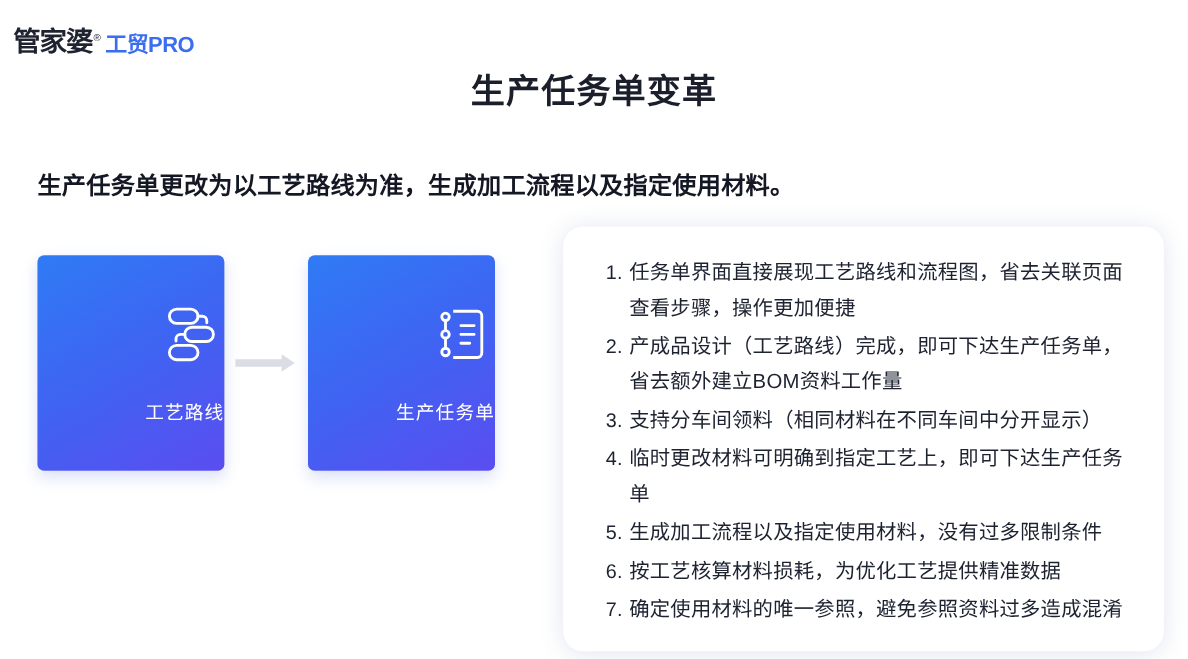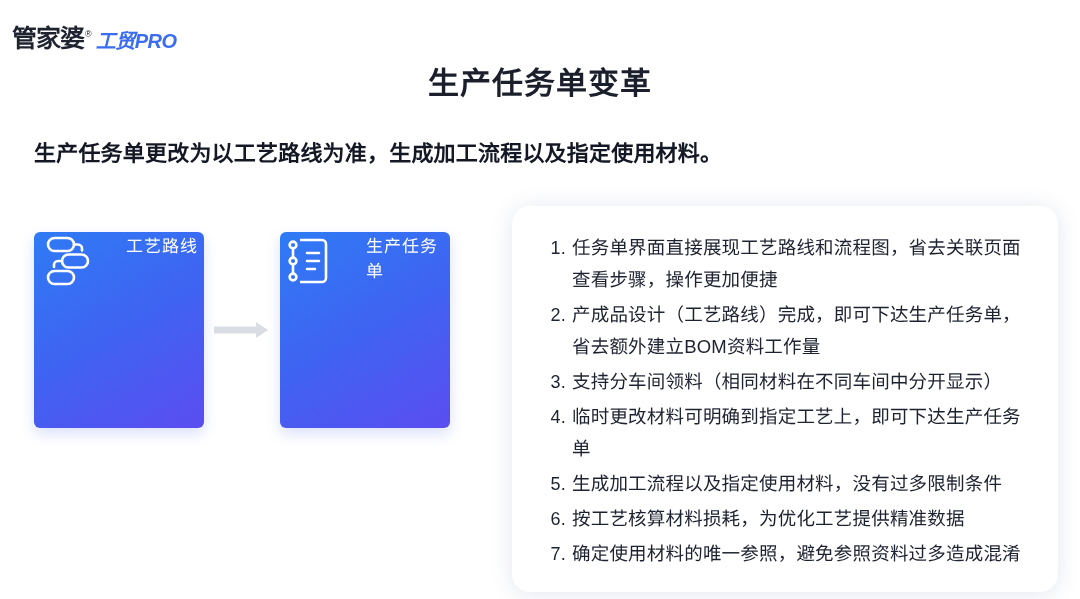--- a/index.html
+++ b/index.html
@@ -36,42 +36,41 @@
   .logo-sup {
     font-size: 9px;
     color: #1f2330;
     position: relative;
     top: -12px;
     left: -1px;
   }
   .logo-sub {
     font-size: 20px;
     font-weight: 700;
-    font-style: italic;
     color: #3a6df0;
     line-height: 1;
     letter-spacing: -0.5px;
     margin-left: 1px;
   }
 
   
   .slide-title {
     position: absolute;
     top: 58px;
     left: 0;
     width: 1080px;
     text-align: center;
     font-size: 31px;
     font-weight: 700;
     color: #1b1f2b;
     letter-spacing: 1px;
   }
   .subtitle {
     position: absolute;
-    top: 135px;
+    top: 150px;
     left: 34px;
     font-size: 22px;
     font-weight: 700;
     color: #141824;
     letter-spacing: 0.2px;
   }
 
   
   .flow {
     position: absolute;
@@ -79,21 +78,22 @@
     top: 232px;
     display: flex;
     align-items: center;
   }
   .flow-card {
     width: 170px;
     height: 196px;
     border-radius: 6px;
     background: linear-gradient(150deg, #2f7bf5 0%, #3f63f2 50%, #5b4df0 100%);
     display: flex;
-    align-items: flex-start;
+    flex-direction: column;
+    align-items: flex-end;
     justify-content: center;
     gap: 28px;
     box-shadow: 0 6px 14px rgba(60,90,220,0.18);
   }
   .flow-card .ficon { width: 58px; height: 58px; }
   .flow-label {
     color: #ffffff;
     font-size: 17px;
     font-weight: 500;
     letter-spacing: 1px;

